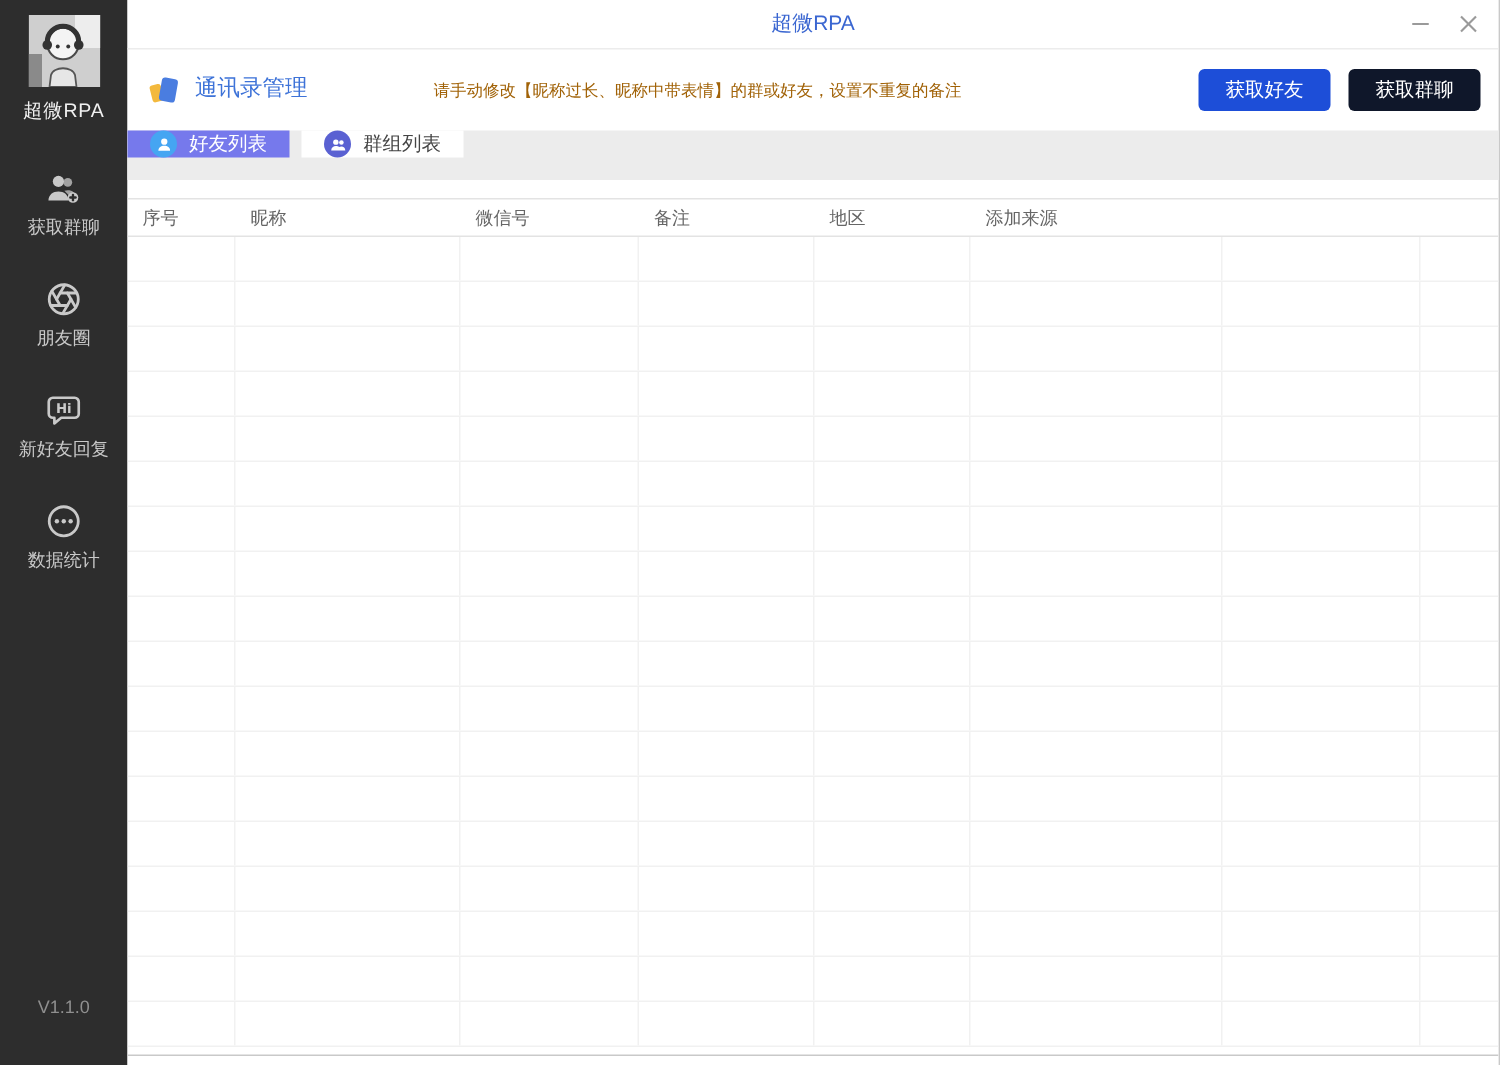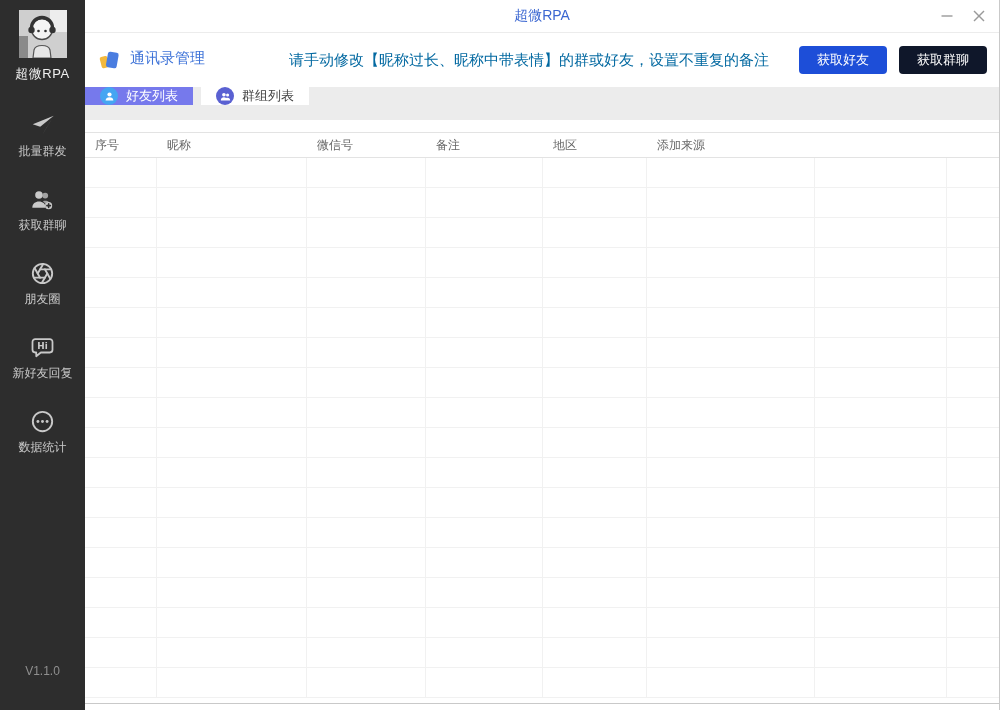--- a/index.html
+++ b/index.html
@@ -28,21 +28,21 @@
               justify-content:center; border-bottom:1px solid #ececec; flex:none; }
   .win-title { font-size:14px; color:#3a66d1; }
   .win-controls { position:absolute; right:10px; top:0; height:100%;
                   display:flex; align-items:center; gap:12px; }
   .win-btn { width:20px; height:20px; display:flex; align-items:center;
              justify-content:center; cursor:pointer; color:#9a9a9a; }
 
   .header { height:54px; display:flex; align-items:center; padding:0 12px 0 14px; flex:none; }
   .header-left { display:flex; align-items:flex-start; gap:9px; }
   .header-title { font-size:15px; color:#3e73d8; }
-  .notice { flex:1; margin-left:84px; font-size:15px; color:#0369a1; white-space:nowrap;
+  .notice { flex:1; margin-left:84px; font-size:11px; color:#a16207; white-space:nowrap;
             overflow:hidden; }
   .header-actions { display:flex; gap:12px; }
   .btn { width:88px; height:28px; border:none; border-radius:4px; color:#fff;
          font-size:13px; cursor:pointer; font-family:inherit; }
   .btn-blue { background:#1d4ed8; }
   .btn-green { background:#0f172a; }
 
   .tabbar { height:33px; background:#ececec; display:flex; align-items:flex-start; flex:none; }
   .tab { display:flex; align-items:center; gap:8px; padding:0 15px; font-size:13px;
          color:#444; background:#fff; cursor:pointer; margin-left:8px; }
@@ -88,28 +88,20 @@
         <circle cx="19.5" cy="21" r="1.3" fill="#333"></circle>
         <circle cx="26.5" cy="21" r="1.3" fill="#333"></circle>
         <path d="M15 40c1.5-6 14.5-6 16 0l1 8H14z" fill="#e6e6e6" stroke="#555" stroke-width="1.2"></path>
       </svg>
     </div>
     <div class="app-name">超微RPA</div>
 
     <nav class="side-nav" id="side-nav">
 
 
-      <div class="side-item">
-        <span>
-          <svg viewBox="0 0 24 24" width="25" height="25" fill="currentColor">
-            <path d="M22.8 2.6 2.6 10.9l7.2 2.4 2 7.6 3.4-5.6 7.6-12.7zM9.8 13.3 22.8 2.6 11.8 20.9z"></path>
-          </svg>
-        </span>
-        <span class="lbl">批量群发</span>
-      </div>
 
 
       <div class="side-item">
         <span>
           <svg viewBox="0 0 24 24" width="25" height="25" fill="currentColor">
             <circle cx="14.6" cy="8.2" r="2.8" opacity=".75"></circle>
             <path d="M12.4 13.6c.7-.3 1.4-.4 2.2-.4 2.9 0 5.1 1.7 5.1 4.6h-3.2z" opacity=".75"></path>
             <circle cx="8.6" cy="7.6" r="3.6"></circle>
             <path d="M2.2 19.8c0-3.7 2.9-5.8 6.4-5.8s6.4 2.1 6.4 5.8z"></path>
             <circle cx="17.9" cy="17.9" r="3.4"></circle>

